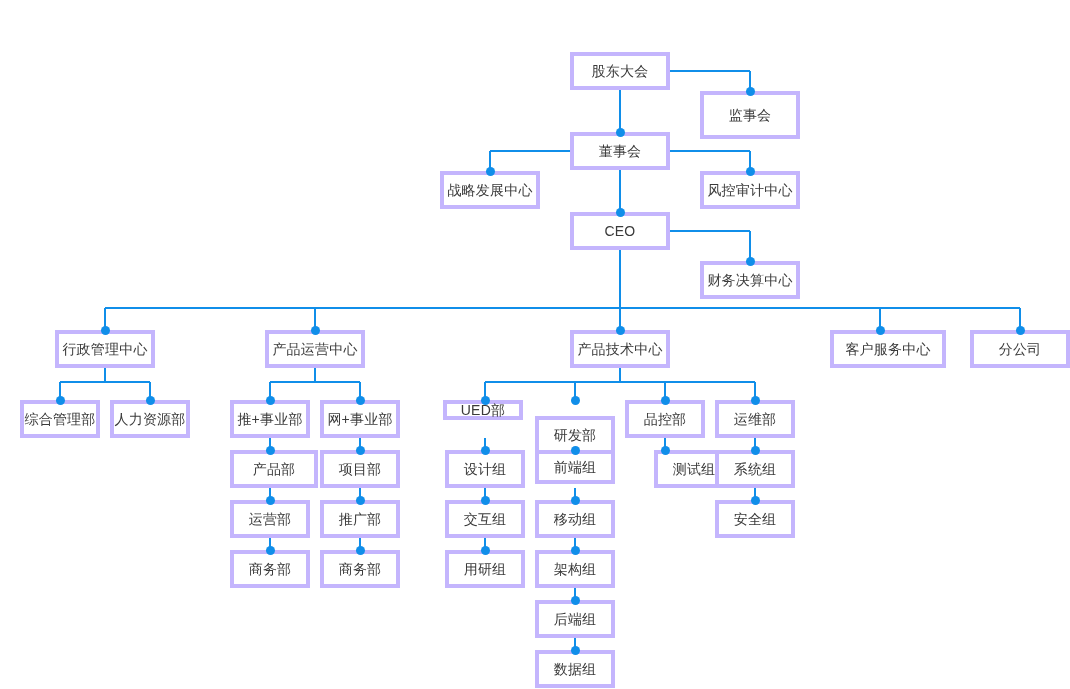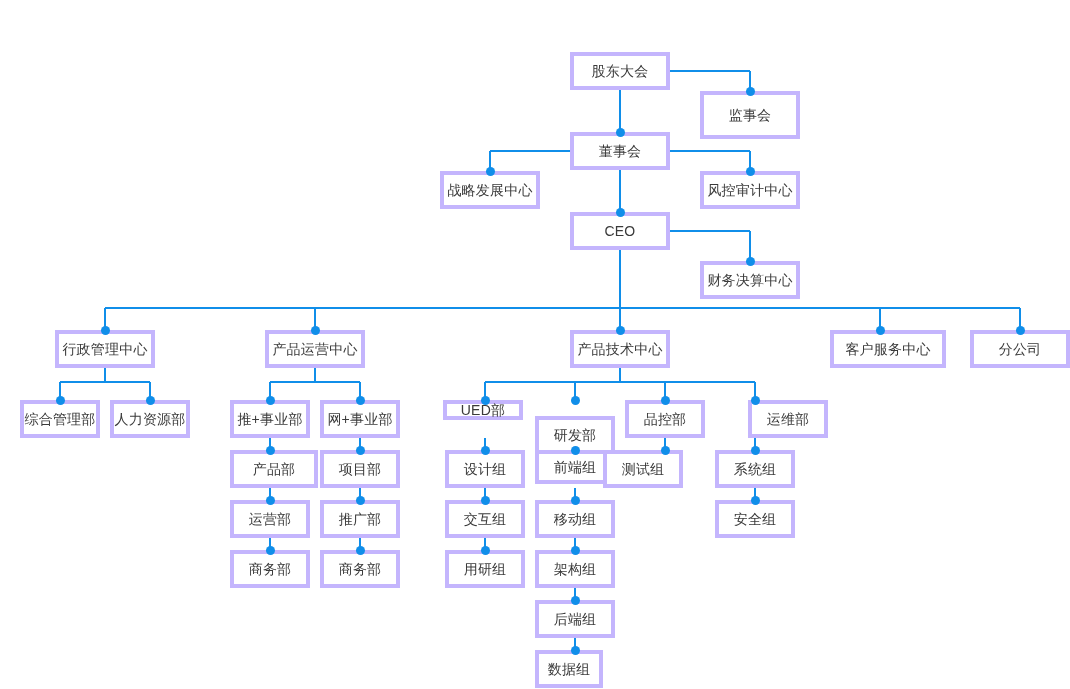--- a/index.html
+++ b/index.html
@@ -126,24 +126,24 @@
     <div class="node" style="left: 320px; top: 550px; width: 80px; height: 38px;">商务部</div>
     <div class="node" style="left: 443px; top: 400px; width: 80px; height: 20px;">UED部</div>
     <div class="node" style="left: 445px; top: 450px; width: 80px; height: 38px;">设计组</div>
     <div class="node" style="left: 445px; top: 500px; width: 80px; height: 38px;">交互组</div>
     <div class="node" style="left: 445px; top: 550px; width: 80px; height: 38px;">用研组</div>
     <div class="node" style="left: 535px; top: 416px; width: 80px; height: 38px;">研发部</div>
     <div class="node" style="left: 535px; top: 450px; width: 80px; height: 34px;">前端组</div>
     <div class="node" style="left: 535px; top: 500px; width: 80px; height: 38px;">移动组</div>
     <div class="node" style="left: 535px; top: 550px; width: 80px; height: 38px;">架构组</div>
     <div class="node" style="left: 535px; top: 600px; width: 80px; height: 38px;">后端组</div>
-    <div class="node" style="left: 535px; top: 650px; width: 68px; height: 38px;">数据组</div>
+    <div class="node" style="left: 535px; top: 650px; width: 80px; height: 38px;">数据组</div>
     <div class="node" style="left: 625px; top: 400px; width: 80px; height: 38px;">品控部</div>
-    <div class="node" style="left: 603px; top: 450px; width: 80px; height: 38px;">测试组</div>
-    <div class="node" style="left: 715px; top: 400px; width: 80px; height: 38px; margin-left: 33px;">运维部</div>
+    <div class="node" style="left: 654px; top: 450px; width: 80px; height: 38px;">测试组</div>
+    <div class="node" style="left: 715px; top: 400px; width: 80px; height: 38px;">运维部</div>
     <div class="node" style="left: 715px; top: 450px; width: 80px; height: 38px;">系统组</div>
     <div class="node" style="left: 715px; top: 500px; width: 80px; height: 38px;">安全组</div>
     <span class="dot" style="left: 105px; top: 330px;"></span>
     <span class="dot" style="left: 315px; top: 330px;"></span>
     <span class="dot" style="left: 620px; top: 330px;"></span>
     <span class="dot" style="left: 880px; top: 330px;"></span>
     <span class="dot" style="left: 1020px; top: 330px;"></span>
     <span class="dot" style="left: 60px; top: 400px;"></span>
     <span class="dot" style="left: 150px; top: 400px;"></span>
     <span class="dot" style="left: 270px; top: 400px;"></span>

